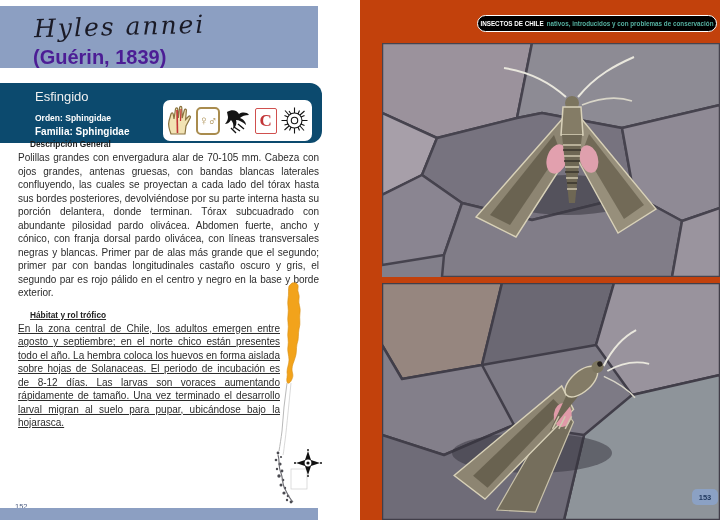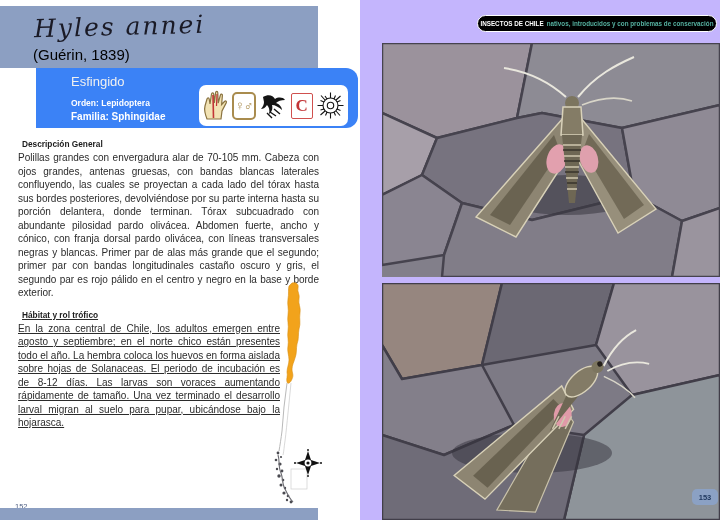--- a/index.html
+++ b/index.html
@@ -5,51 +5,51 @@
   html,body{margin:0;padding:0;background:#d8d8d8;}
   *{box-sizing:border-box;}
   #page{position:relative;width:720px;height:520px;background:#ffffff;overflow:hidden;
         font-family:"Liberation Sans", sans-serif;}
 
   
   .blue-band{position:absolute;left:0;top:6px;width:318px;height:62px;background:#8c9fc2;}
   .species-title{position:absolute;left:34px;top:6px;font-family:"DejaVu Serif",serif;
         font-style:italic;font-size:25px;letter-spacing:2px;color:#1a1a26;
         transform:rotate(-1.5deg);font-weight:500;}
-  .author-year{position:absolute;left:33px;top:40px;font-size:15px;color:#000000;font-weight:400;}
-
-  .black-band{position:absolute;left:0;top:68px;width:322px;height:60px;background:#3b82f6;
-        border-radius:0 12px 12px 0;margin-left:36px;}
+  .author-year{position:absolute;left:33px;top:40px;font-size:20px;color:#4c1d95;font-weight:700;}
+
+  .black-band{position:absolute;left:0;top:83px;width:322px;height:60px;background:#0c4a6e;
+        border-radius:0 12px 12px 0;}
   .common-name{position:absolute;left:35px;top:6px;font-size:13px;color:#f0f0f0;}
   .order-line{position:absolute;left:35px;top:30px;font-size:8.5px;font-weight:bold;color:#ffffff;}
   .family-line{position:absolute;left:35px;top:43px;font-size:10px;font-weight:bold;color:#ffffff;}
 
   .icon-box{position:absolute;left:163px;top:17px;width:149px;height:41px;background:#ffffff;
         border-radius:7px;display:flex;align-items:center;justify-content:center;gap:3px;padding:0 3px;}
   .icon-cell{display:flex;align-items:center;justify-content:center;}
   .gender-box{width:24px;height:28px;border:2px solid #a98c4e;border-radius:5px;color:#a98c4e;
         font-size:13px;font-weight:bold;letter-spacing:-1px;display:flex;align-items:center;justify-content:center;}
   .c-box{width:23px;height:26px;border:1.5px solid #d0504e;border-radius:2px;color:#c23537;
         font-family:"Liberation Serif",serif;font-size:17px;font-weight:bold;
         display:flex;align-items:center;justify-content:center;}
 
   .body-text{position:absolute;left:18px;top:139px;width:301px;color:#2b2b2b;}
-  .section-heading{font-size:8.3px;font-weight:bold;color:#1c1c1c;margin:0 0 2px 4px;}
+  .section-heading{font-size:8.3px;font-weight:bold;color:#1c1c1c;margin:0 0 2px 12px;}
   .body-text p{font-size:10px;line-height:1.35;text-align:justify;margin:0 0 10px 0;}
   .habitat-block{margin-top:6px;text-decoration:underline;}
   .habitat-block p{width:262px;}
 
   .chile-map{position:absolute;left:271px;top:281px;}
   .compass{position:absolute;left:294px;top:449px;}
 
   .page-num-left{position:absolute;left:15px;top:494px;font-size:7.5px;color:#4d5e82;margin-top:8px;}
   .footer-bar{position:absolute;left:0;top:508px;width:318px;height:12px;background:#8c9fc2;}
 
   
-  .right-page{position:absolute;left:360px;top:0;width:360px;height:520px;background:#c4b5fd;}
+  .right-page{position:absolute;left:360px;top:0;width:360px;height:520px;background:#c2410c;}
   .banner{position:absolute;left:117px;top:15px;width:240px;height:17px;border:1px solid #ffffff;
         border-radius:9px;display:flex;align-items:center;justify-content:center;
         font-size:6.3px;white-space:nowrap;background:#000;}
   .banner .bold-part{color:#ffffff;font-weight:bold;}
   .banner .rest-part{color:#55b0a0;font-weight:bold;margin-left:3px;}
 
   .photo{position:absolute;left:22px;overflow:hidden;}
   .photo-top{top:43px;width:338px;height:234px;}
   .photo-bottom{top:283px;width:338px;height:237px;}
 
@@ -62,21 +62,21 @@
 
 <div id="page">
 
   <div class="blue-band">
     <div class="species-title">Hyles annei</div>
     <div class="author-year">(Guérin, 1839)</div>
   </div>
 
   <div class="black-band">
     <div class="common-name">Esfingido</div>
-    <div class="order-line">Orden: Lepidoptera</div>
+    <div class="order-line">Orden: Sphingidae</div>
     <div class="family-line">Familia: Sphingidae</div>
 
     <div class="icon-box">
       <span class="icon-cell">
         <svg width="27" height="31" viewBox="0 0 27 31">
           <path d="M5,29 C3,24 2,20 3,16 L5,9 C5.5,7.5 7,7.6 7.2,9 L8,14 L9.5,4 C9.8,2.4 11.6,2.5 11.7,4 L12.3,13 L13.6,2.6 C13.9,1 15.7,1.1 15.8,2.7 L16.2,13 L18.4,5 C18.9,3.5 20.6,3.9 20.4,5.5 L19.6,14.5 L22.5,11.5 C23.7,10.3 25.1,11.4 24.2,12.9 L20,21 L19,29 Z" fill="#f2e3b4" stroke="#8a7340" stroke-width="1.2"></path>
           <path d="M11,5 L11.5,28" stroke="#c23537" stroke-width="1.6" fill="none"></path>
           <path d="M15,4 L14.5,16" stroke="#c23537" stroke-width="1.2" fill="none"></path>
         </svg>
       </span>

